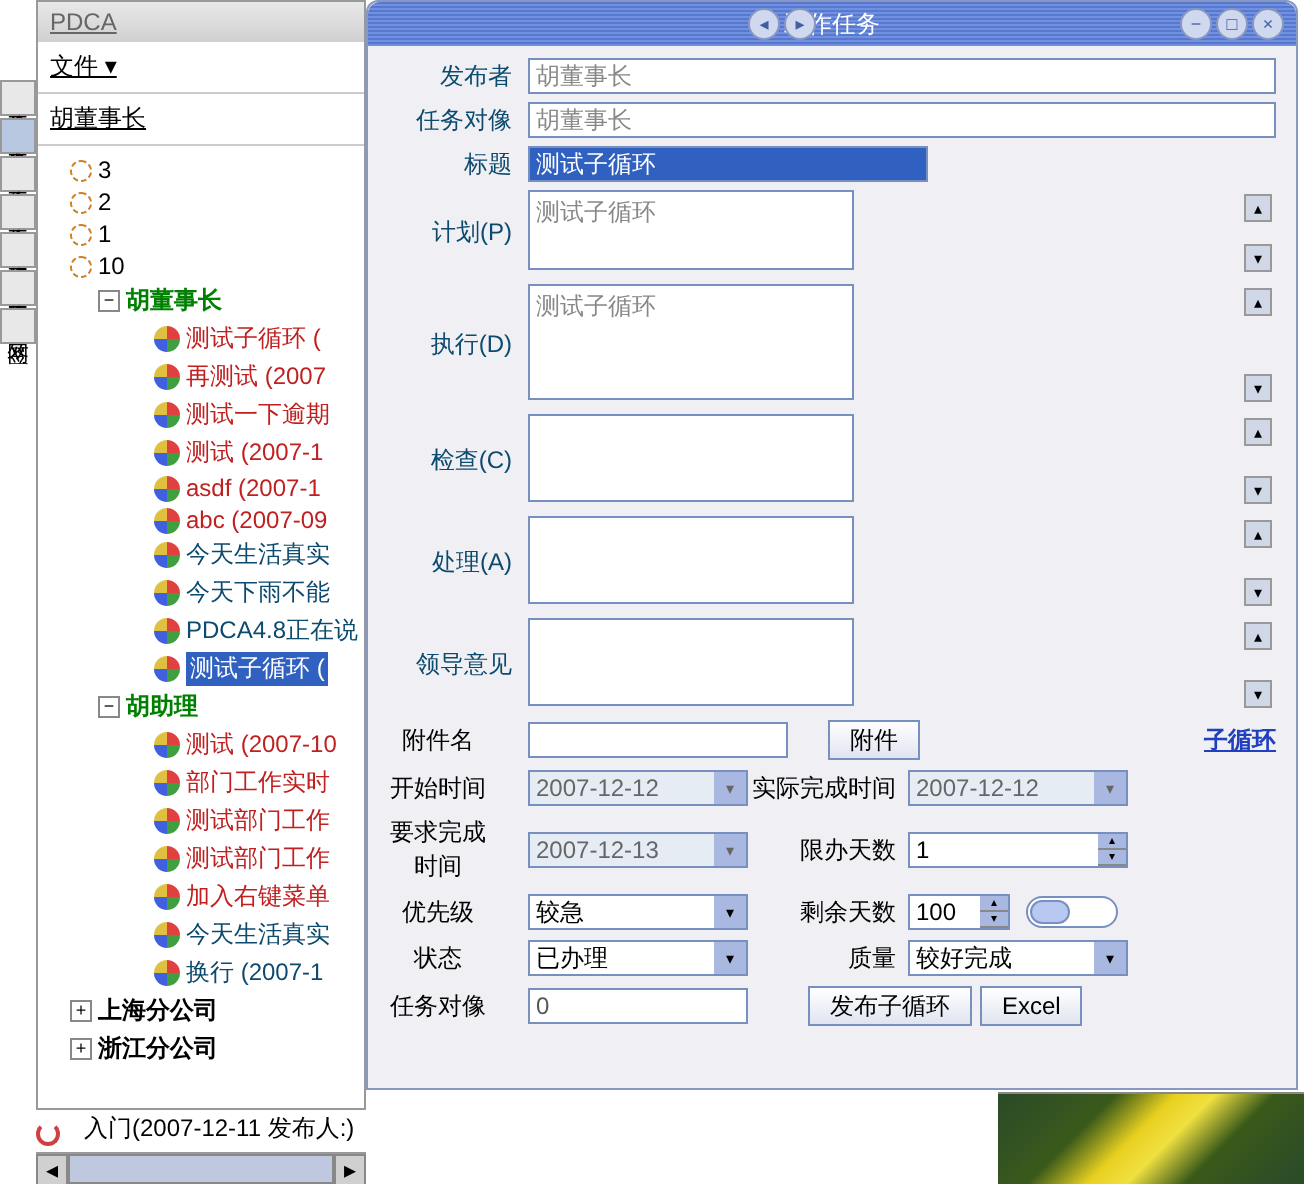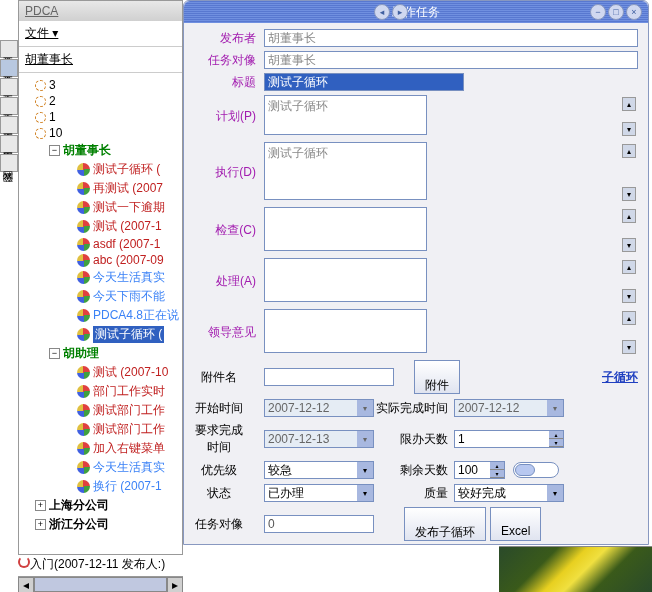--- a/index.html
+++ b/index.html
@@ -17,46 +17,46 @@
 .file-menu span { text-decoration: underline; cursor: pointer; }
 .user-label { padding: 4px 6px; border-bottom: 1px solid #ccc; text-decoration: underline; }
 
 .tree { padding: 4px 2px; overflow: auto; height: 478px; }
 .tree-node { display: flex; align-items: center; padding: 1px 0; white-space: nowrap; }
 .tree-toggle { width: 11px; height: 11px; border: 1px solid #888; display: inline-flex; align-items: center; justify-content: center; font-size: 9px; margin-right: 3px; cursor: pointer; line-height: 1; }
 .pie-icon { width: 13px; height: 13px; border-radius: 50%; background: conic-gradient(#e04040 0 90deg, #40a040 90deg 180deg, #4060e0 180deg 270deg, #e0c040 270deg 360deg); display: inline-block; margin-right: 3px; flex-shrink: 0; }
 .dashed-circle { width: 11px; height: 11px; border: 1px dashed #d08020; border-radius: 50%; display: inline-block; margin-right: 3px; }
 .tree-label { cursor: pointer; }
 .tree-label.red { color: #c02020; }
-.tree-label.black { color: #3b82f6; }
+.tree-label.black { color: #0c4a6e; }
 .tree-label.blue { background: #3060c0; color: #fff; padding: 0 2px; }
 .tree-label.green { color: #008000; }
 .tree-label.bold { font-weight: bold; }
 .indent-1 { padding-left: 14px; }
 .indent-2 { padding-left: 28px; }
 .indent-4 { padding-left: 56px; }
 
 .scrollbar-h { position: absolute; bottom: 0; left: 18px; width: 165px; height: 16px; background: #e8e8e8; border-top: 1px solid #999; display: flex; }
 .scroll-btn { width: 16px; height: 16px; background: #d0d0d0; border: 1px solid #888; display: flex; align-items: center; justify-content: center; }
 .scroll-thumb { flex: 1; background: #c0c8e0; border: 1px solid #888; }
 
 
-.status-line { position: absolute; left: 18px; top: 556px; display: flex; align-items: flex-start; gap: 0; }
+.status-line { position: absolute; left: 18px; top: 556px; display: flex; align-items: flex-end; gap: 12px; }
 .status-icon { width: 12px; height: 12px; border: 2px solid #d04040; border-radius: 50%; border-top-color: transparent; }
 
 
 .right-panel { position: absolute; left: 183px; top: 0; width: 466px; height: 545px; background: #f0f0f4; border: 1px solid #8898c0; border-radius: 6px 6px 0 0; }
 .right-title { height: 22px; background: repeating-linear-gradient(to bottom, #5878d0 0 1px, #7090e0 1px 2px); color: #fff; display: flex; align-items: center; justify-content: center; position: relative; border-radius: 6px 6px 0 0; }
 .title-buttons { position: absolute; right: 6px; top: 3px; display: flex; gap: 2px; }
 .title-buttons-left { position: absolute; left: 190px; top: 3px; display: flex; gap: 2px; }
 .tbtn { width: 16px; height: 16px; border-radius: 50%; background: #d0d8f0; border: 1px solid #8898c0; display: flex; align-items: center; justify-content: center; font-size: 9px; cursor: pointer; color: #4060a0; }
 
 .form-body { padding: 6px 10px; }
 .form-row { display: flex; align-items: center; margin-bottom: 4px; }
-.form-label { width: 70px; text-align: right; padding-right: 8px; color: #a21caf; }
+.form-label { width: 70px; text-align: right; padding-right: 8px; color: #0c4a6e; }
 .form-input { flex: 1; height: 18px; border: 1px solid #7890c0; background: #fff; padding: 0 3px; color: #888; }
 .form-input.highlighted { background: #3060c0; color: #fff; }
 .form-textarea { flex: 1; height: 52px; border: 1px solid #7890c0; background: #fff; padding: 2px 3px; color: #888; resize: none; position: relative; }
 .ta-wrap { flex: 1; position: relative; }
 .ta-scroll { position: absolute; right: 2px; top: 2px; width: 14px; height: 14px; background: #d0d8e8; border: 1px solid #999; display: flex; align-items: center; justify-content: center; font-size: 8px; }
 .ta-scroll.bot { top: auto; bottom: 2px; }
 
 .form-row-bottom { display: flex; align-items: center; margin-bottom: 5px; }
 .label-sm { width: 70px; text-align: center; padding-right: 20px; }
 .label-sm2 { width: 80px; text-align: right; padding-right: 6px; }
@@ -64,21 +64,21 @@
 .input-date { width: 110px; height: 18px; border: 1px solid #7890c0; background: #e5ecf4; color: #666; display: flex; align-items: center; }
 .input-date span { flex: 1; padding: 0 3px; }
 .date-btn { width: 16px; height: 16px; background: #a8b8e0; display: flex; align-items: center; justify-content: center; font-size: 8px; cursor: pointer; }
 .combo { width: 110px; height: 18px; border: 1px solid #7890c0; background: #fff; display: flex; align-items: center; }
 .combo span { flex: 1; padding: 0 3px; }
 .spin { width: 110px; height: 18px; border: 1px solid #7890c0; background: #fff; display: flex; align-items: center; }
 .spin span { flex: 1; padding: 0 3px; }
 .spin-btns { width: 14px; display: flex; flex-direction: column; }
 .spin-btn { height: 8px; background: #a8b8e0; border-bottom: 1px solid #888; font-size: 6px; text-align: center; line-height: 8px; cursor: pointer; }
 
-.btn { height: 20px; padding: 16px 10px; border: 1px solid #7890c0; background: linear-gradient(#fff, #e0e4f0); cursor: pointer; margin-right: 4px; }
+.btn { height: 20px; padding: 0 10px; border: 1px solid #7890c0; background: linear-gradient(#fff, #e0e4f0); cursor: pointer; margin-right: 4px; }
 .link-btn { color: #2040c0; text-decoration: underline; cursor: pointer; font-weight: bold; }
 .slider { width: 46px; height: 16px; border: 1px solid #7890c0; border-radius: 8px; background: #fff; position: relative; }
 .slider-thumb { position: absolute; left: 1px; top: 1px; width: 20px; height: 12px; border-radius: 6px; background: #b8c8f0; border: 1px solid #7890c0; }
 
 
 .bottom-img { position: absolute; right: 0; bottom: 0; width: 153px; height: 46px; background: linear-gradient(135deg, #2a4a2a 0%, #3a5a1a 30%, #e8d020 45%, #f0e040 55%, #3a5a1a 70%, #2a4a2a 100%); border-top: 1px solid #888; }
 </style>
 </head>
 <body>
 

